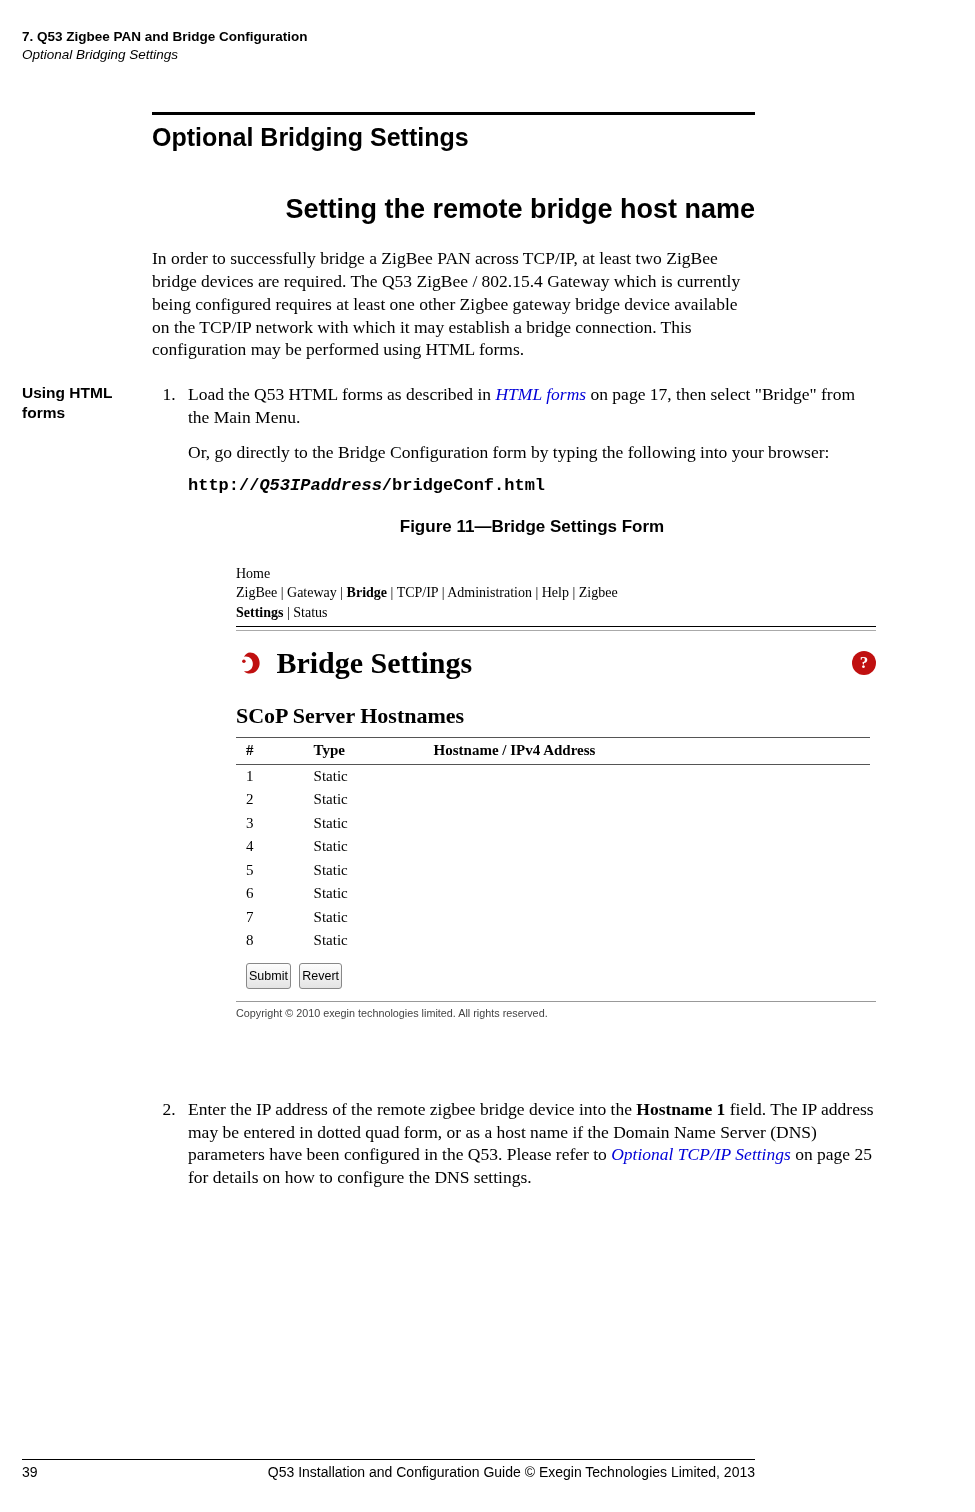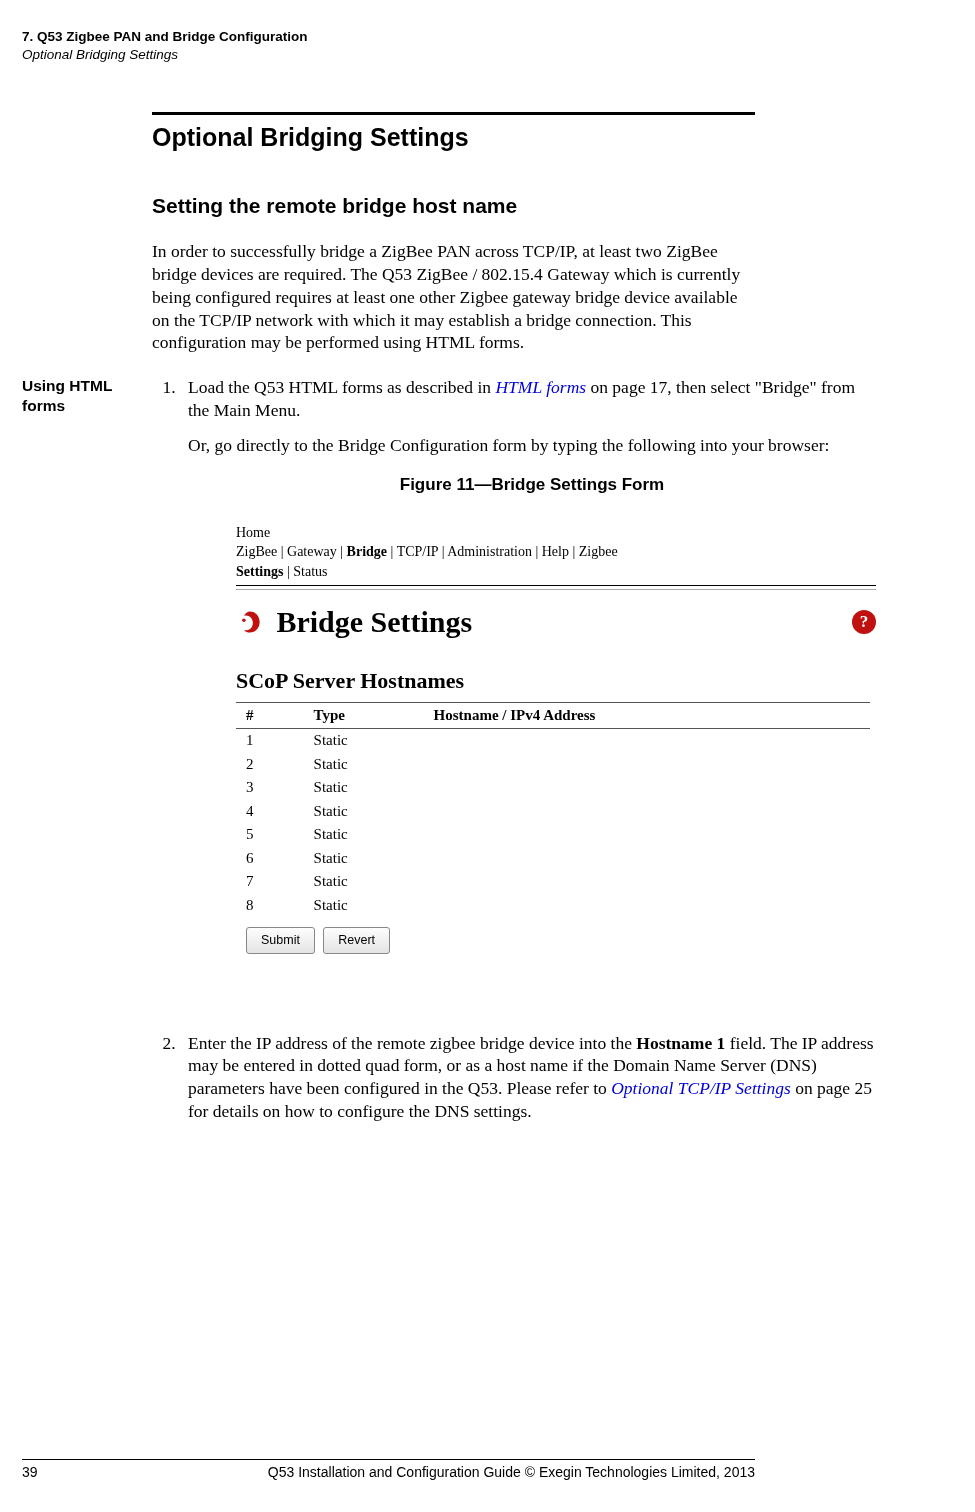--- a/index.html
+++ b/index.html
@@ -32,23 +32,24 @@
     margin: 0 0 8px 0;
   }
   .section-title {
     font-family: Arial, Helvetica, sans-serif;
     font-size: 25px;
     font-weight: bold;
     margin: 0 0 42px 0;
   }
   .subsection-title {
     font-family: Arial, Helvetica, sans-serif;
-    font-size: 21px;
+    font-size: 27px;
     font-weight: bold;
     margin: 0 0 22px 0;
+    text-align: right;
   }
   .content-col {
     margin-left: 130px;
   }
   .body-para {
     line-height: 1.3;
     margin: 8px 0 22px 0;
   }
   .two-col {
     display: flex;
@@ -133,21 +134,21 @@
     font-family:Georgia, serif;
     font-size:17px;
     font-weight:bold;
     text-align:center;
     line-height:24px;
   }
   .scop-heading {
     font-family:"Times New Roman", Times, serif;
     font-size:22px;
     font-weight:bold;
-    margin:26px 0 6px 0;
+    margin:20px 0 6px 0;
   }
   table.scop {
     border-collapse:collapse;
     font-family:"Times New Roman", Times, serif;
     font-size:15px;
     width:99%;
   }
   table.scop th {
     text-align:left;
     font-weight:bold;
@@ -156,21 +157,21 @@
     border-bottom:1px solid #555;
   }
   table.scop td { padding:2px 16px 2px 6px; }
   table.scop th:first-child, table.scop td:first-child{padding-left:10px;}
   table.scop th:nth-child(3){width:420px;}
   .btn-row { margin:10px 0 12px 10px; }
   .faux-btn {
     display:inline-block;
     font-family:Arial,Helvetica,sans-serif;
     font-size:12.5px;
-    padding:4px 14px;
+    padding:4px 2px;
     background:linear-gradient(#fdfdfd,#e4e4e4);
     border:1px solid #888;
     border-radius:3px;
     margin-right:4px;
   }
   .fig-copyright {
     font-family:Arial,Helvetica,sans-serif;
     font-size:10.8px;
     color:#444;
     border-top:1px solid #999;
@@ -207,20 +208,21 @@
     <p class="body-para">In order to successfully bridge a ZigBee PAN across TCP/IP, at least two ZigBee bridge devices are required. The Q53 ZigBee / 802.15.4 Gateway which is currently being configured requires at least one other Zigbee gateway bridge device available on the TCP/IP network with which it may establish a bridge connection. This configuration may be performed using HTML forms.</p>
   </div>
 
   <div class="two-col">
     <div class="margin-note">Using HTML forms</div>
     <div style="flex:1">
       <ol class="steps">
         <li>
           <span>Load the Q53 HTML forms as described in </span><span class="link-italic">HTML forms</span><span> on page 17, then select "Bridge" from the Main Menu.</span>
           <p>Or, go directly to the Bridge Configuration form by typing the following into your browser:</p>
+          <p class="code-line"><span>http://</span><span class="code-italic">Q53IPaddress</span><span>/bridgeConf.html</span></p>
 
           <div class="fig-caption">Figure 11—Bridge Settings Form</div>
 
           <div class="fig-box">
             <div class="fig-nav">
               <div><span>Home</span></div>
               <div>
                 <span>ZigBee</span> | <span>Gateway</span> | <span class="bold">Bridge</span> | <span>TCP/IP</span> | <span>Administration</span> | <span>Help</span> | <span>Zigbee</span>
               </div>
               <div>
@@ -295,20 +297,21 @@
                     <td></td>
                   </tr>
               </tbody>
             </table>
 
             <div class="btn-row">
               <span class="faux-btn">Submit</span>
               <span class="faux-btn">Revert</span>
             </div>
 
+            <div class="fig-copyright">Copyright © 2010 exegin technologies limited. All rights reserved.</div>
           </div>
         </li>
 
         <li>
           <span>Enter the IP address of the remote zigbee bridge device into the </span><b>Hostname 1</b><span> field. The IP address may be entered in dotted quad form, or as a host name if the Domain Name Server (DNS) parameters have been configured in the Q53. Please refer to </span><span class="link-italic">Optional TCP/IP Settings</span><span> on page 25 for details on how to configure the DNS settings.</span>
         </li>
       </ol>
     </div>
   </div>
 

